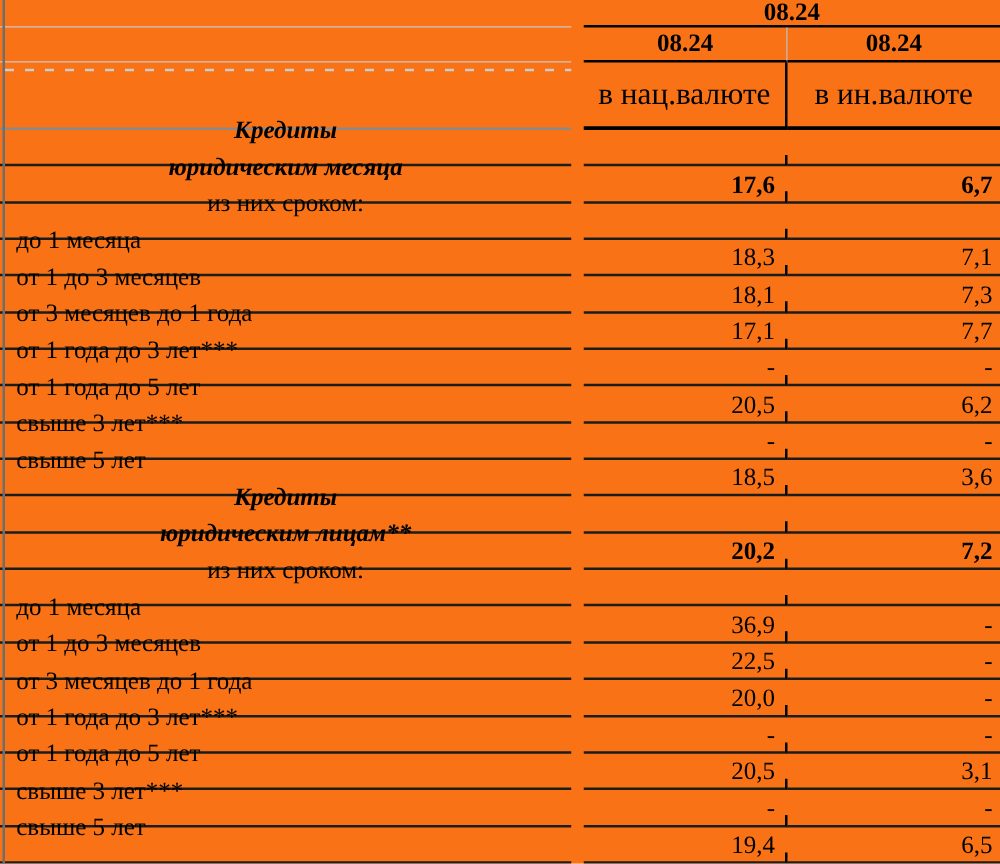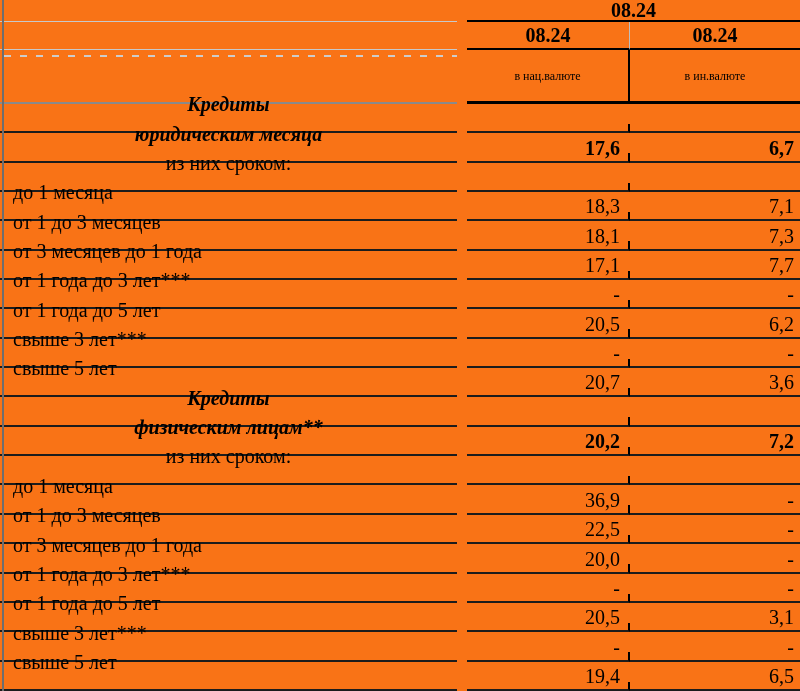--- a/index.html
+++ b/index.html
@@ -34,21 +34,21 @@
     border-bottom: 2px solid #000;
     display: flex; align-items: center; justify-content: center;
     font-weight: bold; font-size: 20px; line-height: 1;
   }
   .h-row2 .c-nat { border-right: 1px solid #bdbdbd; }
   .h-row3 { height: 54px; }
   .h-row3 .c-label { border-bottom: 2px solid #8a8a8a; }
   .h-row3 .c-nat, .h-row3 .c-for {
     border-bottom: 3px solid #000;
     display: flex; align-items: center; justify-content: center;
-    font-size: 12px; line-height: 1;
+    font-size: 25px; line-height: 1;
   }
   .h-row3 .c-nat { border-right: 2px solid #000; }
 
   
   .b-row { height: 29.35px; font-size: 20px; line-height: 1; }
   .b-row .c-label {
     border-bottom: 2px solid #1c1c1c;
     display: flex; align-items: flex-end;
     padding: 0 0 17px 13px;
   }
@@ -154,31 +154,31 @@
   </div>
   <div class="row b-row item">
     <div class="c-label">свыше 3 лет***</div>
     <div class="c-gap"></div>
     <div class="c-nat">-</div>
     <div class="c-for">-</div>
   </div>
   <div class="row b-row item">
     <div class="c-label">свыше 5 лет</div>
     <div class="c-gap"></div>
-    <div class="c-nat">20,7</div>
+    <div class="c-nat">18,5</div>
     <div class="c-for">3,6</div>
   </div>
   <div class="row b-row section">
     <div class="c-label">Кредиты</div>
     <div class="c-gap"></div>
     <div class="c-nat"></div>
     <div class="c-for"></div>
   </div>
   <div class="row b-row section vals-bold">
-    <div class="c-label">физическим лицам**</div>
+    <div class="c-label">юридическим лицам**</div>
     <div class="c-gap"></div>
     <div class="c-nat">20,2</div>
     <div class="c-for">7,2</div>
   </div>
   <div class="row b-row subhead">
     <div class="c-label">из них сроком:</div>
     <div class="c-gap"></div>
     <div class="c-nat"></div>
     <div class="c-for"></div>
   </div>

